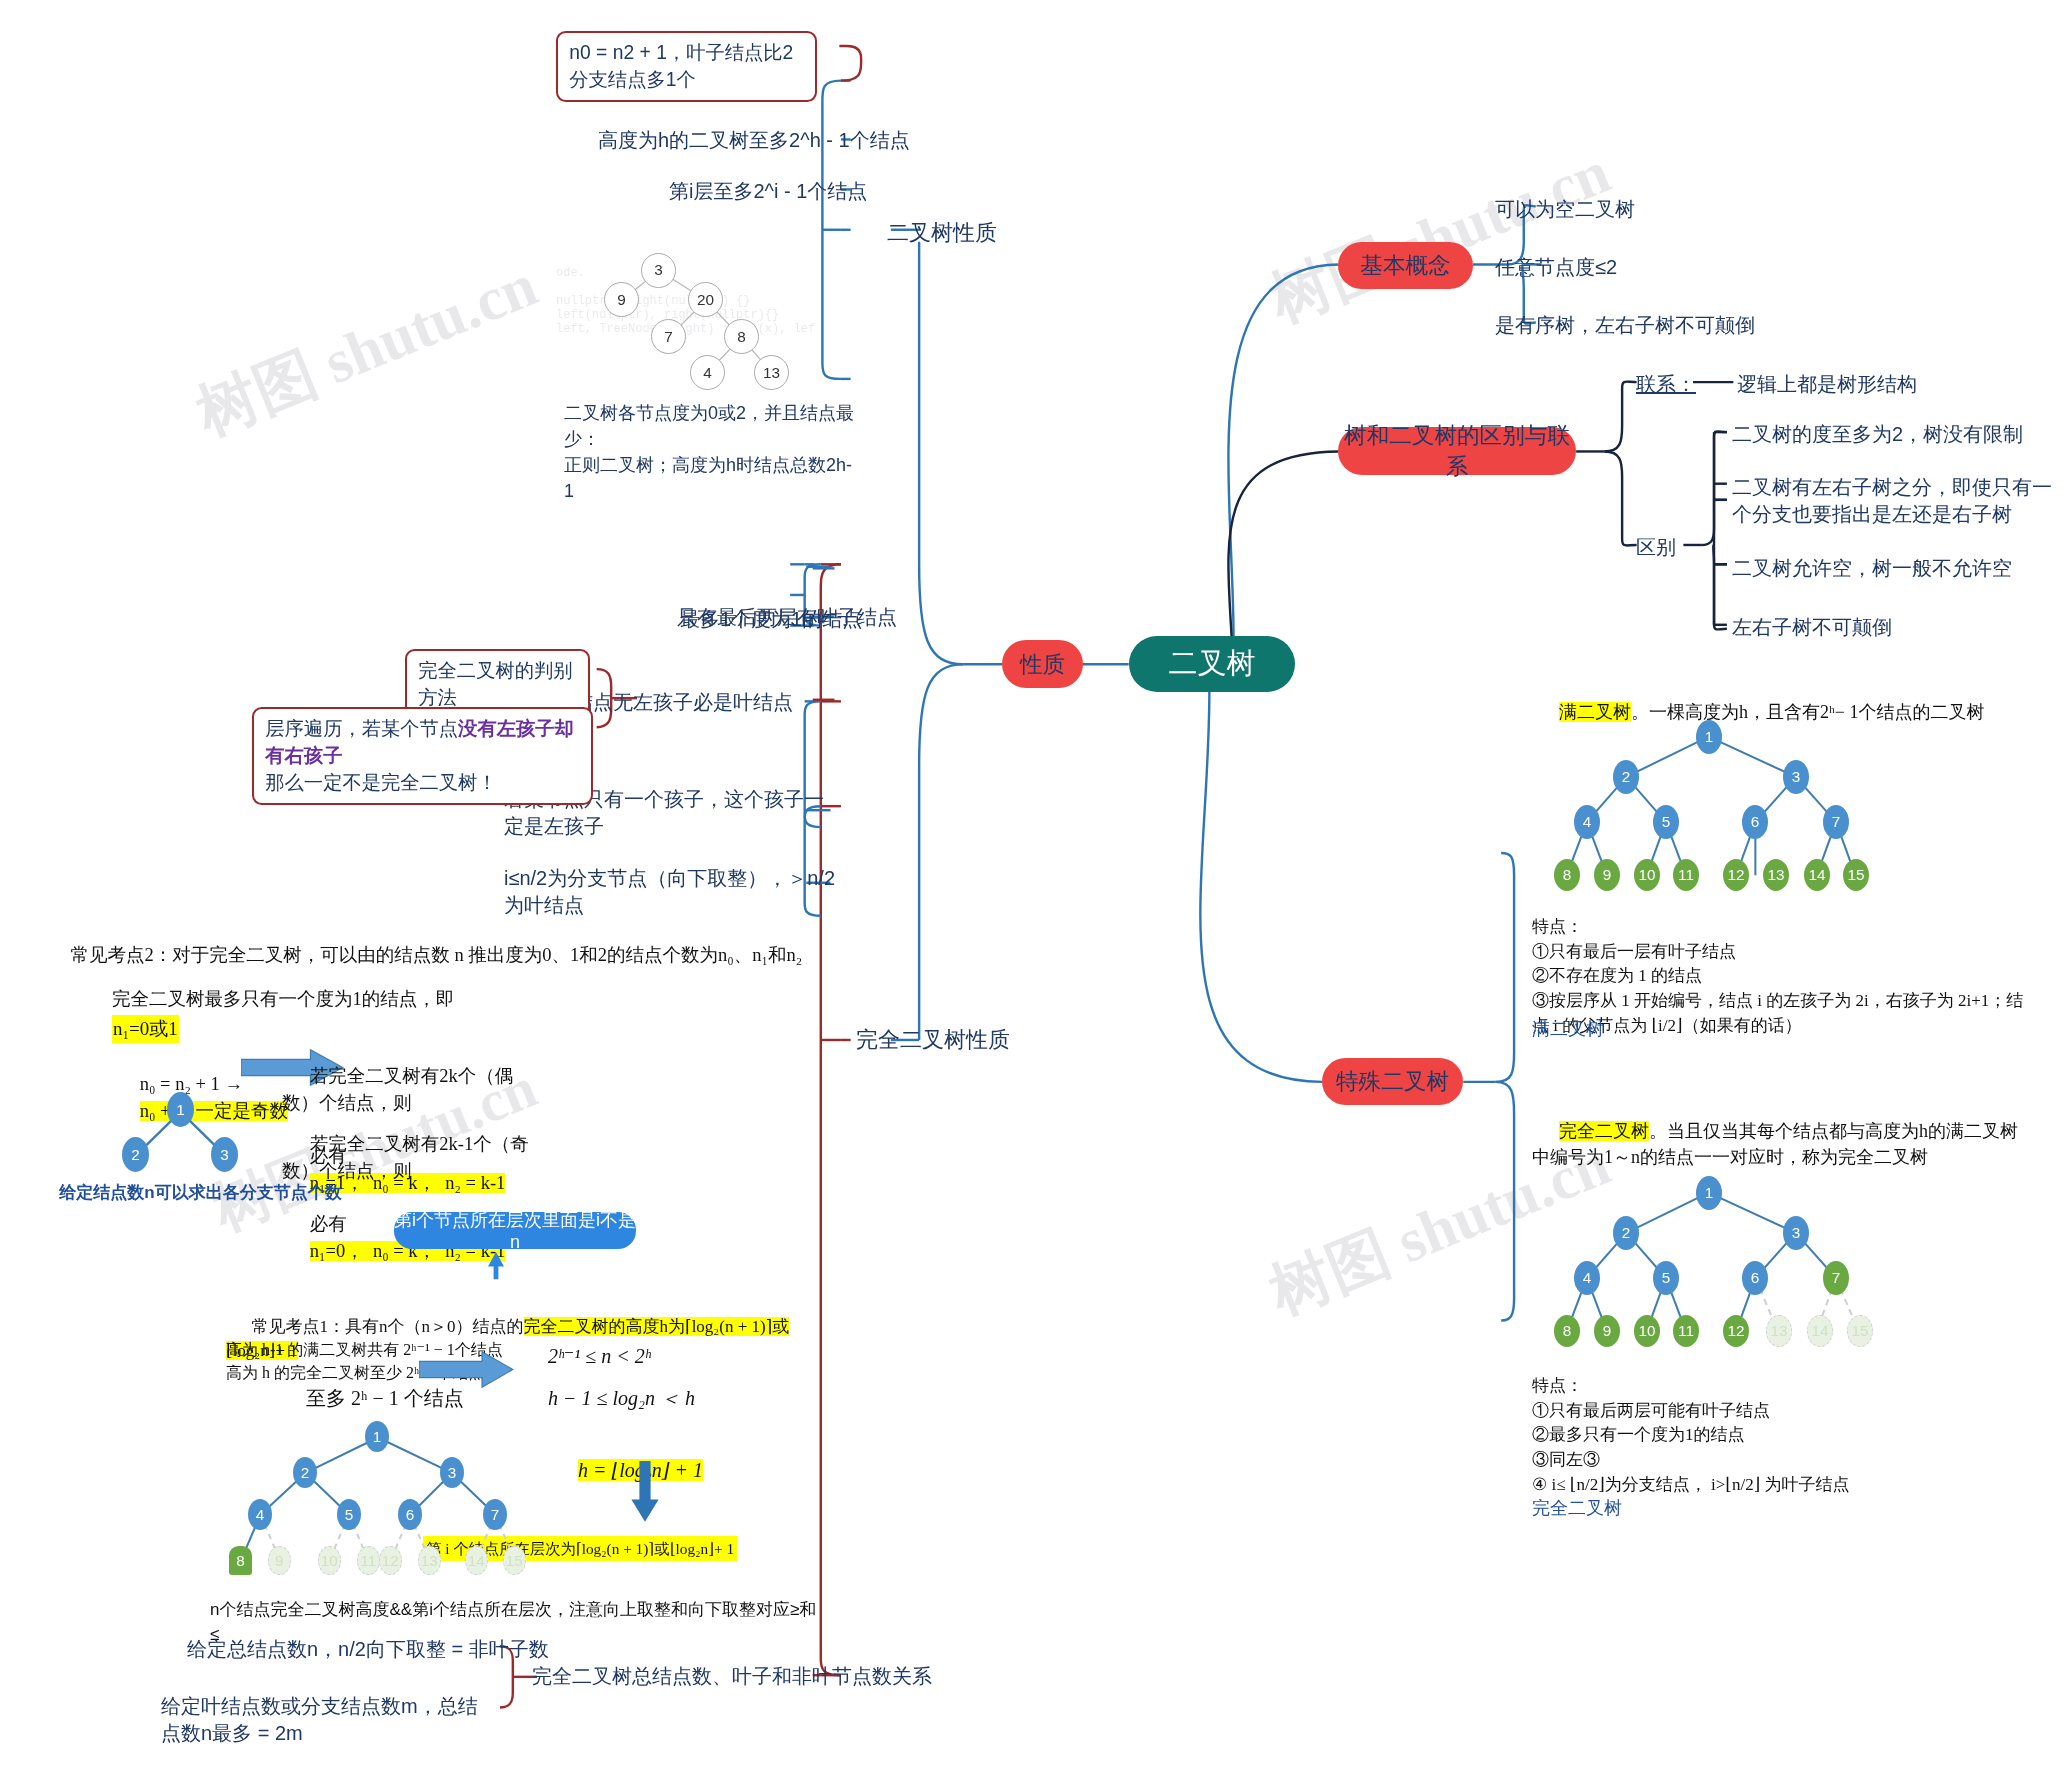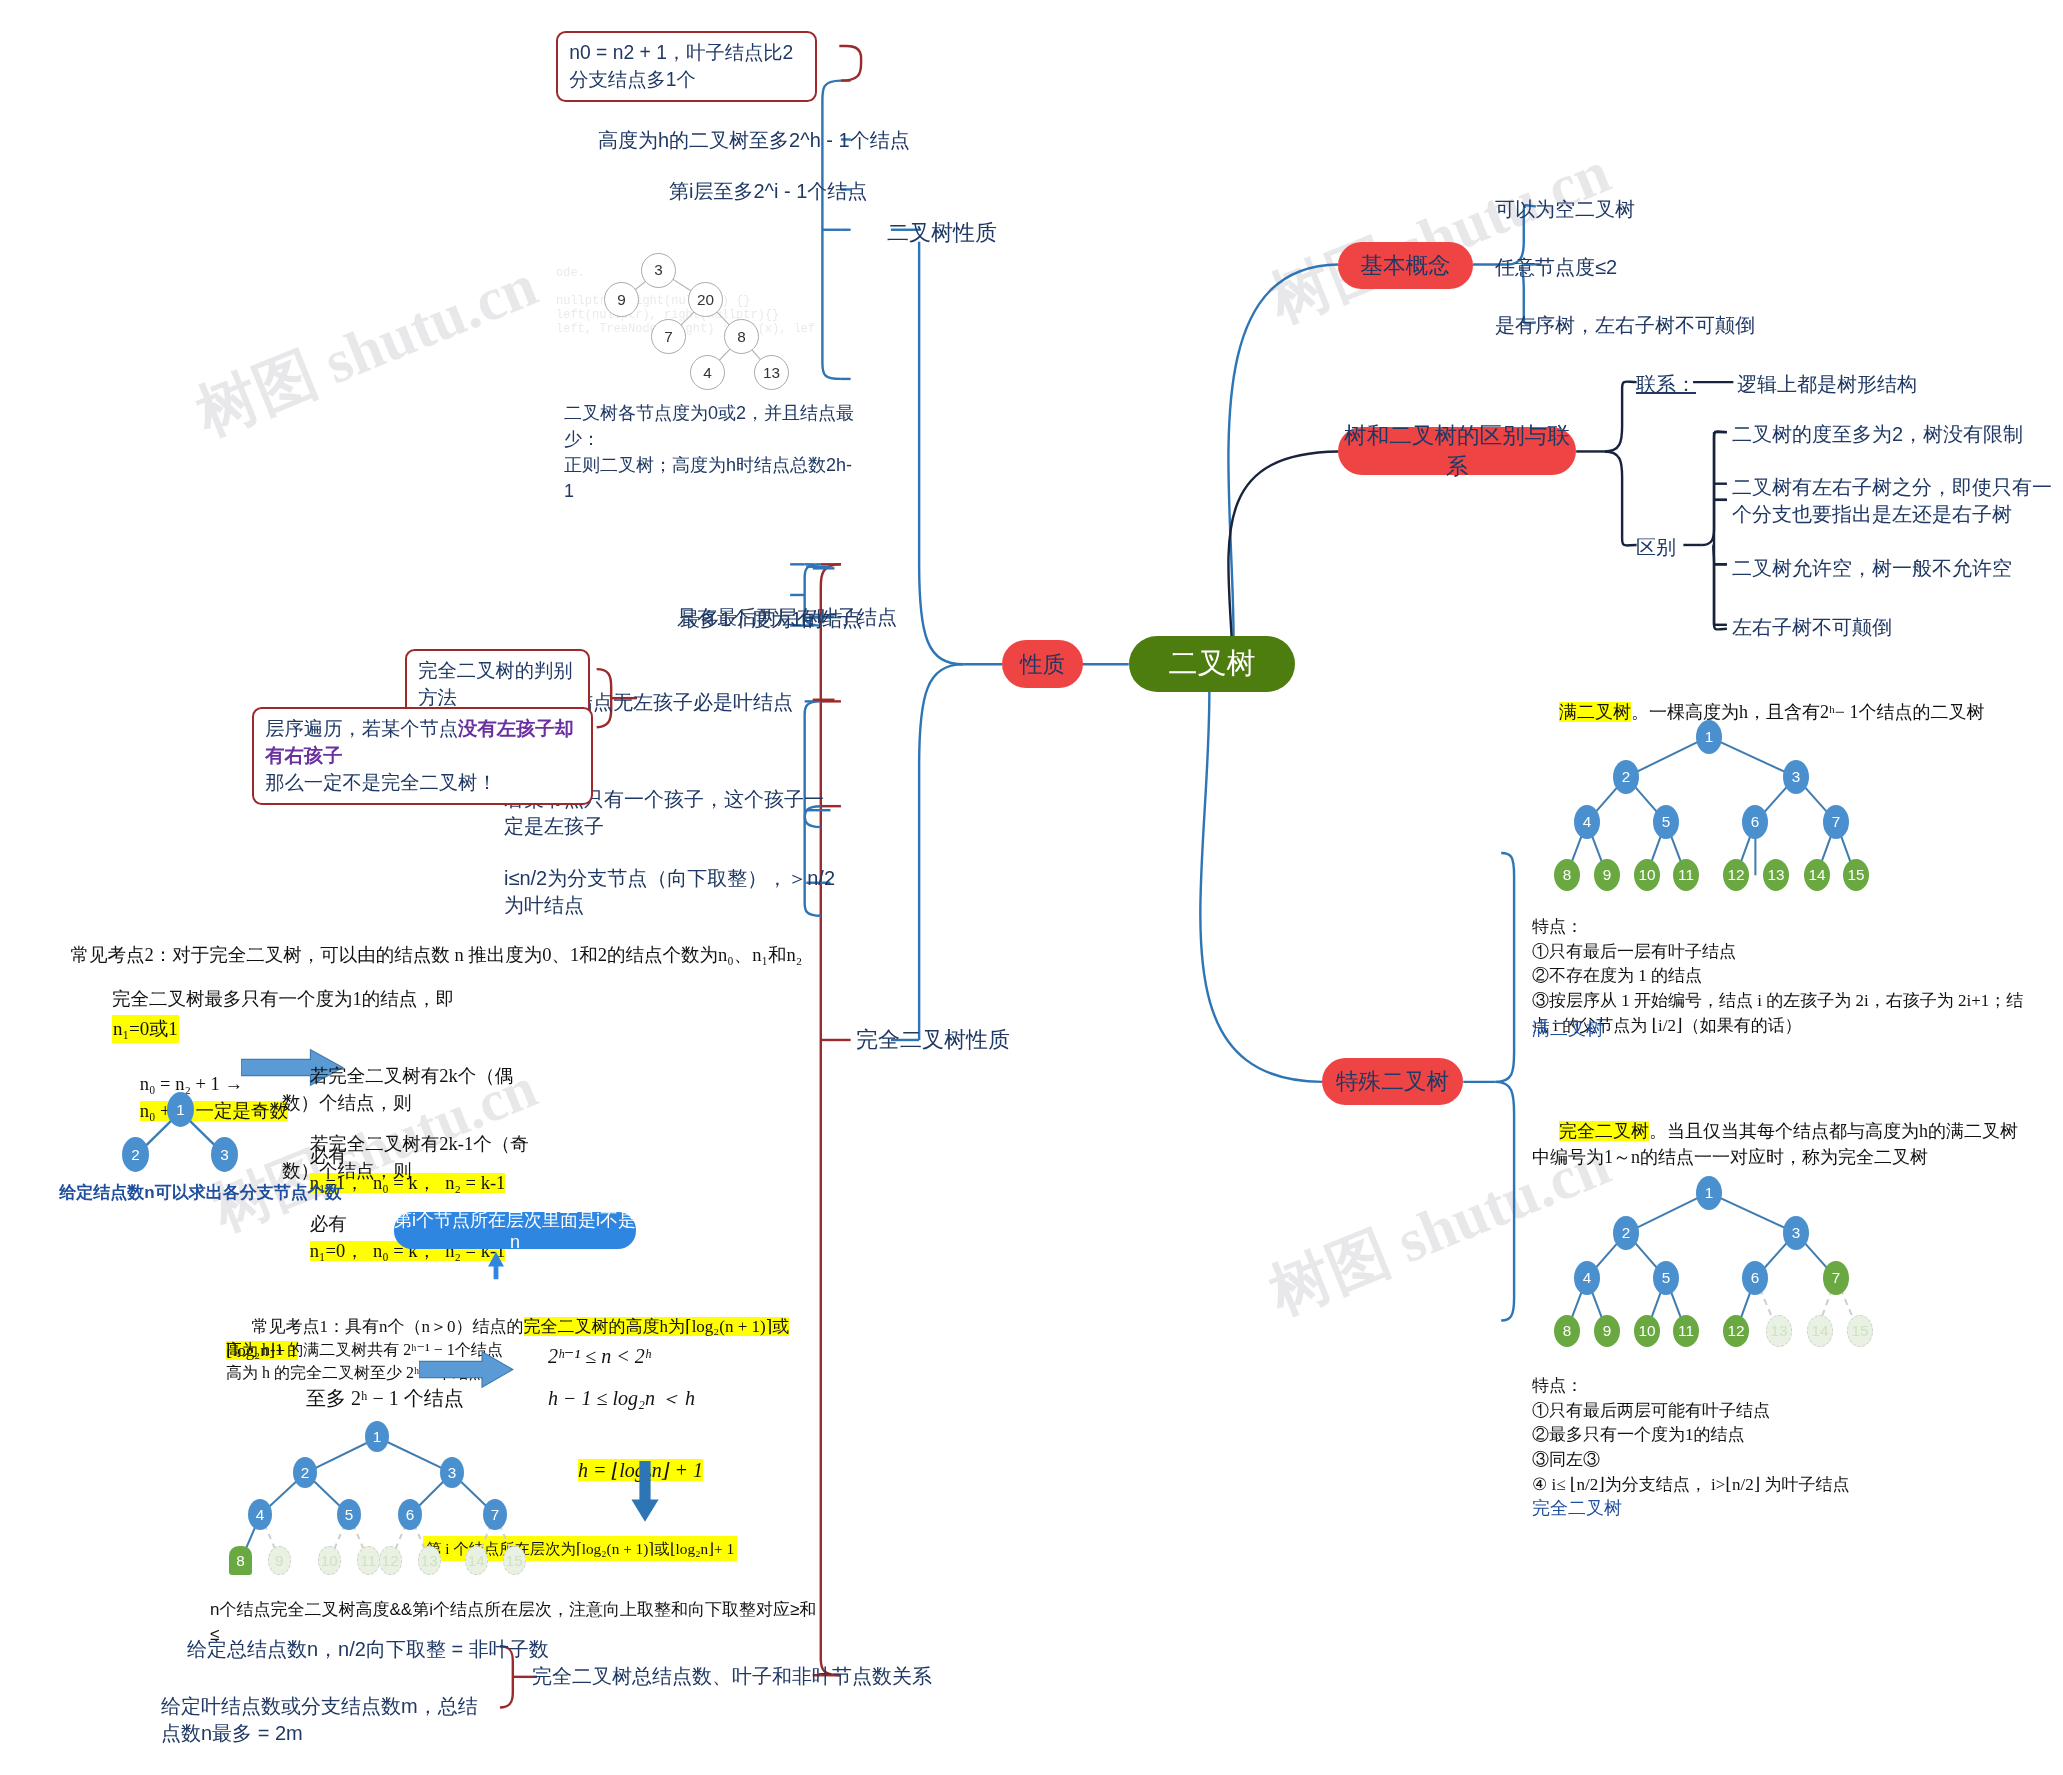--- a/index.html
+++ b/index.html
@@ -6,21 +6,21 @@
   body{font-family:"Liberation Sans","DejaVu Sans",sans-serif;}
   #root{position:relative;width:2064px;height:1776px;background:#fff;overflow:hidden;}
   svg.links{position:absolute;left:0;top:0;width:2064px;height:1776px;pointer-events:none;}
 
   .nd{position:absolute;color:#1f3864;font-size:20px;line-height:1.35;white-space:pre-wrap;}
   .nd.big{font-size:22px;}
 
   
   .pill{position:absolute;display:flex;align-items:center;justify-content:center;
         border-radius:32px;background:#ef4444;color:#1f3864;font-size:22.6px;text-align:center;}
-  .pill.center{background:#4d7c0f;color:#fff;font-size:29px;border-radius:35px;}
+  .pill.center{background:#0f766e;color:#fff;font-size:29px;border-radius:35px;}
 
   .bluepill{position:absolute;display:flex;align-items:center;justify-content:center;
         border-radius:18px;background:#2e86e0;color:#fff;font-size:18px;text-align:center;}
 
   
   .box{position:absolute;border:2.4px solid #9c2a2a;border-radius:9.7px;background:#fff;
        color:#1f3864;font-size:19.3px;padding:6.4px 11.3px;line-height:1.4;box-sizing:border-box;}
 
   
   .slide{position:absolute;color:#111;font-family:"Liberation Serif","DejaVu Serif",serif;

